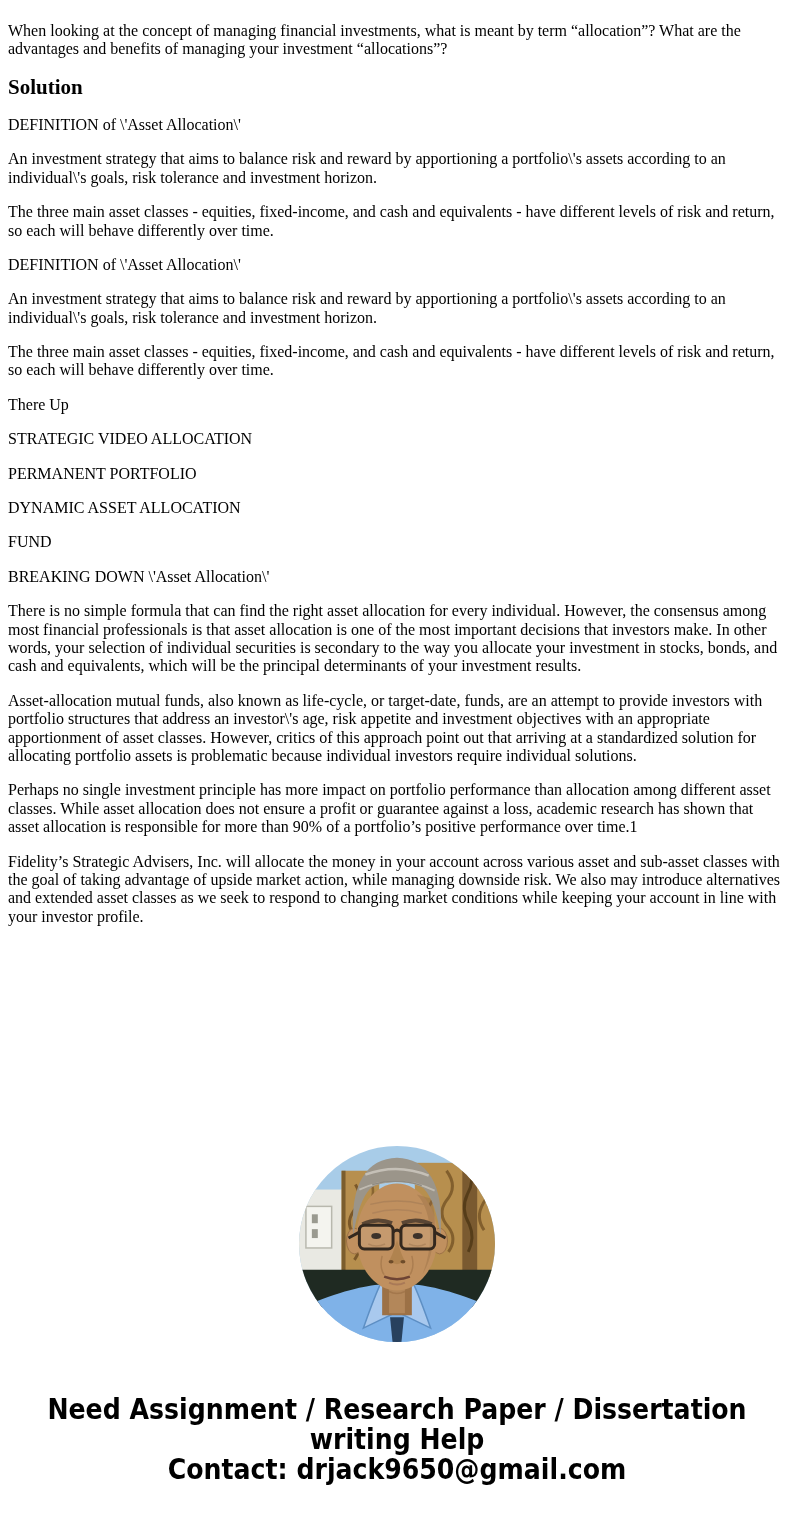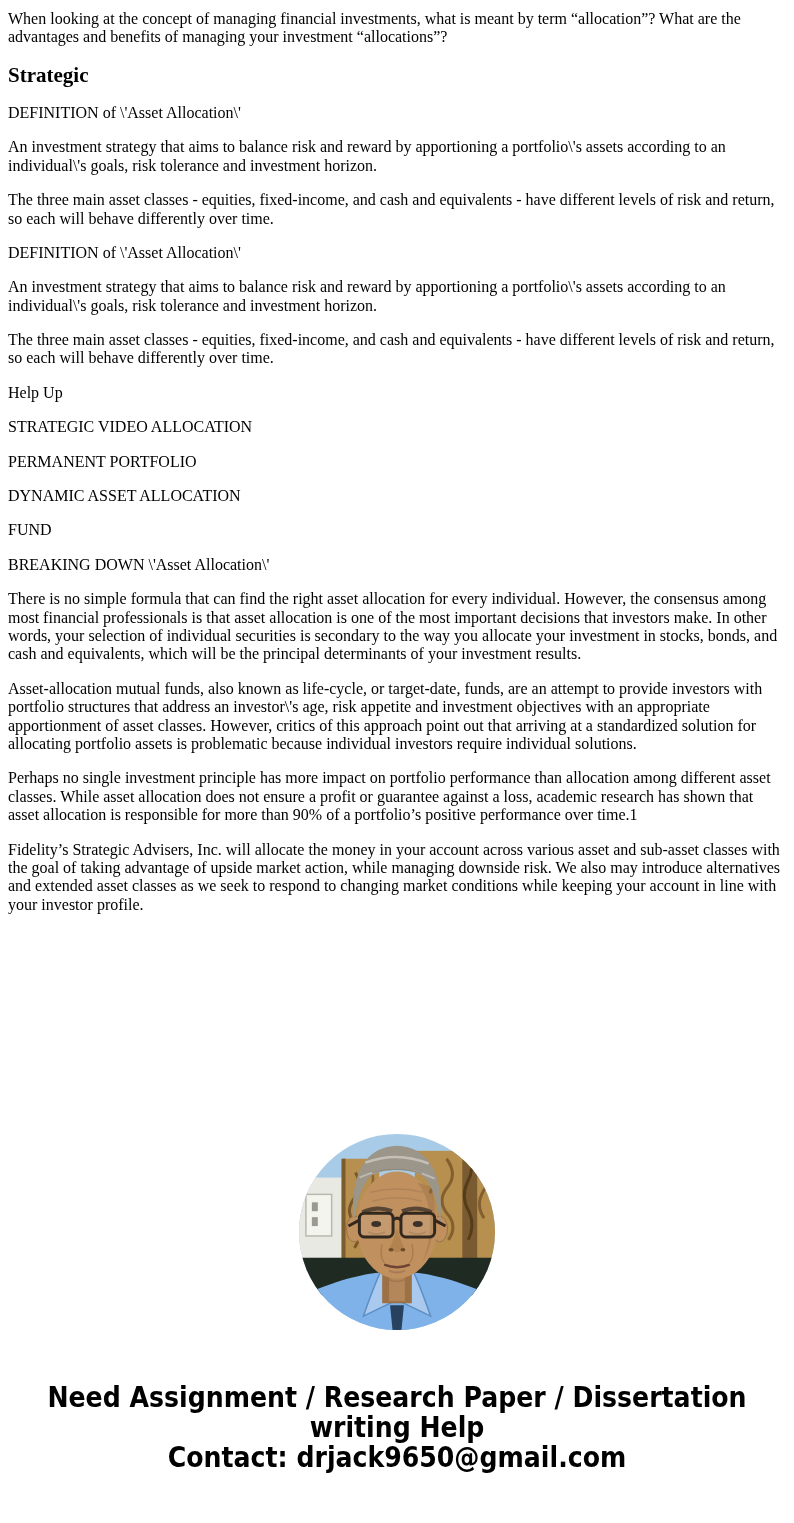--- a/index.html
+++ b/index.html
@@ -1,20 +1,20 @@
 <!DOCTYPE html>
 <html><head>
 <meta charset="utf-8">
 <style>
   html, body { margin: 0; padding: 0; background: #ffffff; }
   .page {
     width: 794px;
     height: 1523px;
     box-sizing: border-box;
-    padding: 0 8px;
+    padding: 12px 8px;
     overflow: hidden;
     background: #ffffff;
     font-family: "Liberation Serif", serif;
     color: #000000;
   }
   .body-p {
     font-size: 16px;
     line-height: 1.15;
     margin: 16px 0;
   }
@@ -46,29 +46,29 @@
   }
   .footer-line { white-space: nowrap; }
 </style>
 </head>
 <body>
 
 <div class="page">
 
   <p class="body-p first">When looking at the concept of managing financial investments, what is meant by term “allocation”? What are the advantages and benefits of managing your investment “allocations”?</p>
 
-  <h2 class="solution-heading">Strategic</h2>
+  <h2 class="solution-heading">Solution</h2>
 
   <p class="body-p">DEFINITION of \'Asset Allocation\'</p>
   <p class="body-p">An investment strategy that aims to balance risk and reward by apportioning a portfolio\'s assets according to an individual\'s goals, risk tolerance and investment horizon.</p>
   <p class="body-p">The three main asset classes - equities, fixed-income, and cash and equivalents - have different levels of risk and return, so each will behave differently over time.</p>
   <p class="body-p">DEFINITION of \'Asset Allocation\'</p>
   <p class="body-p">An investment strategy that aims to balance risk and reward by apportioning a portfolio\'s assets according to an individual\'s goals, risk tolerance and investment horizon.</p>
   <p class="body-p">The three main asset classes - equities, fixed-income, and cash and equivalents - have different levels of risk and return, so each will behave differently over time.</p>
-  <p class="body-p">Help Up</p>
+  <p class="body-p">There Up</p>
   <p class="body-p">STRATEGIC VIDEO ALLOCATION</p>
   <p class="body-p">PERMANENT PORTFOLIO</p>
   <p class="body-p">DYNAMIC ASSET ALLOCATION</p>
   <p class="body-p">FUND</p>
   <p class="body-p">BREAKING DOWN \'Asset Allocation\'</p>
   <p class="body-p">There is no simple formula that can find the right asset allocation for every individual. However, the consensus among most financial professionals is that asset allocation is one of the most important decisions that investors make. In other words, your selection of individual securities is secondary to the way you allocate your investment in stocks, bonds, and cash and equivalents, which will be the principal determinants of your investment results.</p>
   <p class="body-p">Asset-allocation mutual funds, also known as life-cycle, or target-date, funds, are an attempt to provide investors with portfolio structures that address an investor\'s age, risk appetite and investment objectives with an appropriate apportionment of asset classes. However, critics of this approach point out that arriving at a standardized solution for allocating portfolio assets is problematic because individual investors require individual solutions.</p>
   <p class="body-p">Perhaps no single investment principle has more impact on portfolio performance than allocation among different asset classes. While asset allocation does not ensure a profit or guarantee against a loss, academic research has shown that asset allocation is responsible for more than 90% of a portfolio’s positive performance over time.1</p>
   <p class="body-p">Fidelity’s Strategic Advisers, Inc. will allocate the money in your account across various asset and sub-asset classes with the goal of taking advantage of upside market action, while managing downside risk. We also may introduce alternatives and extended asset classes as we seek to respond to changing market conditions while keeping your account in line with your investor profile.</p>
 

